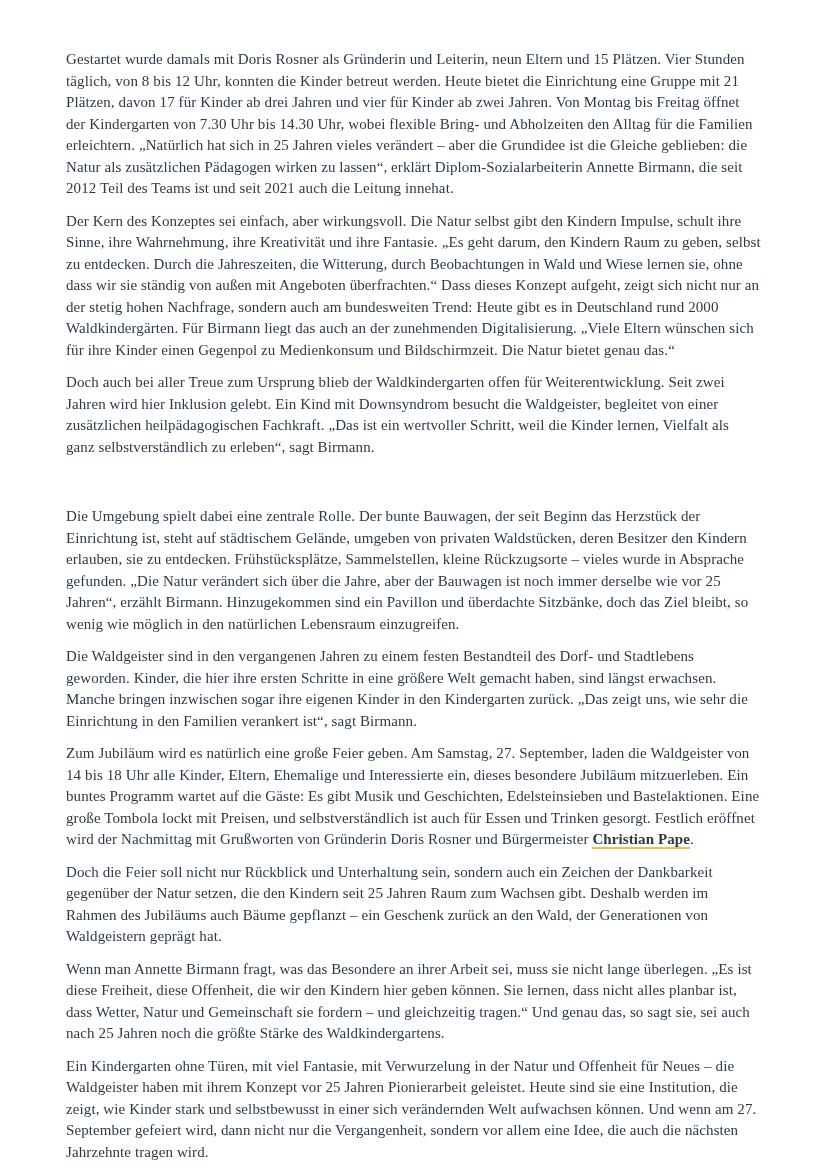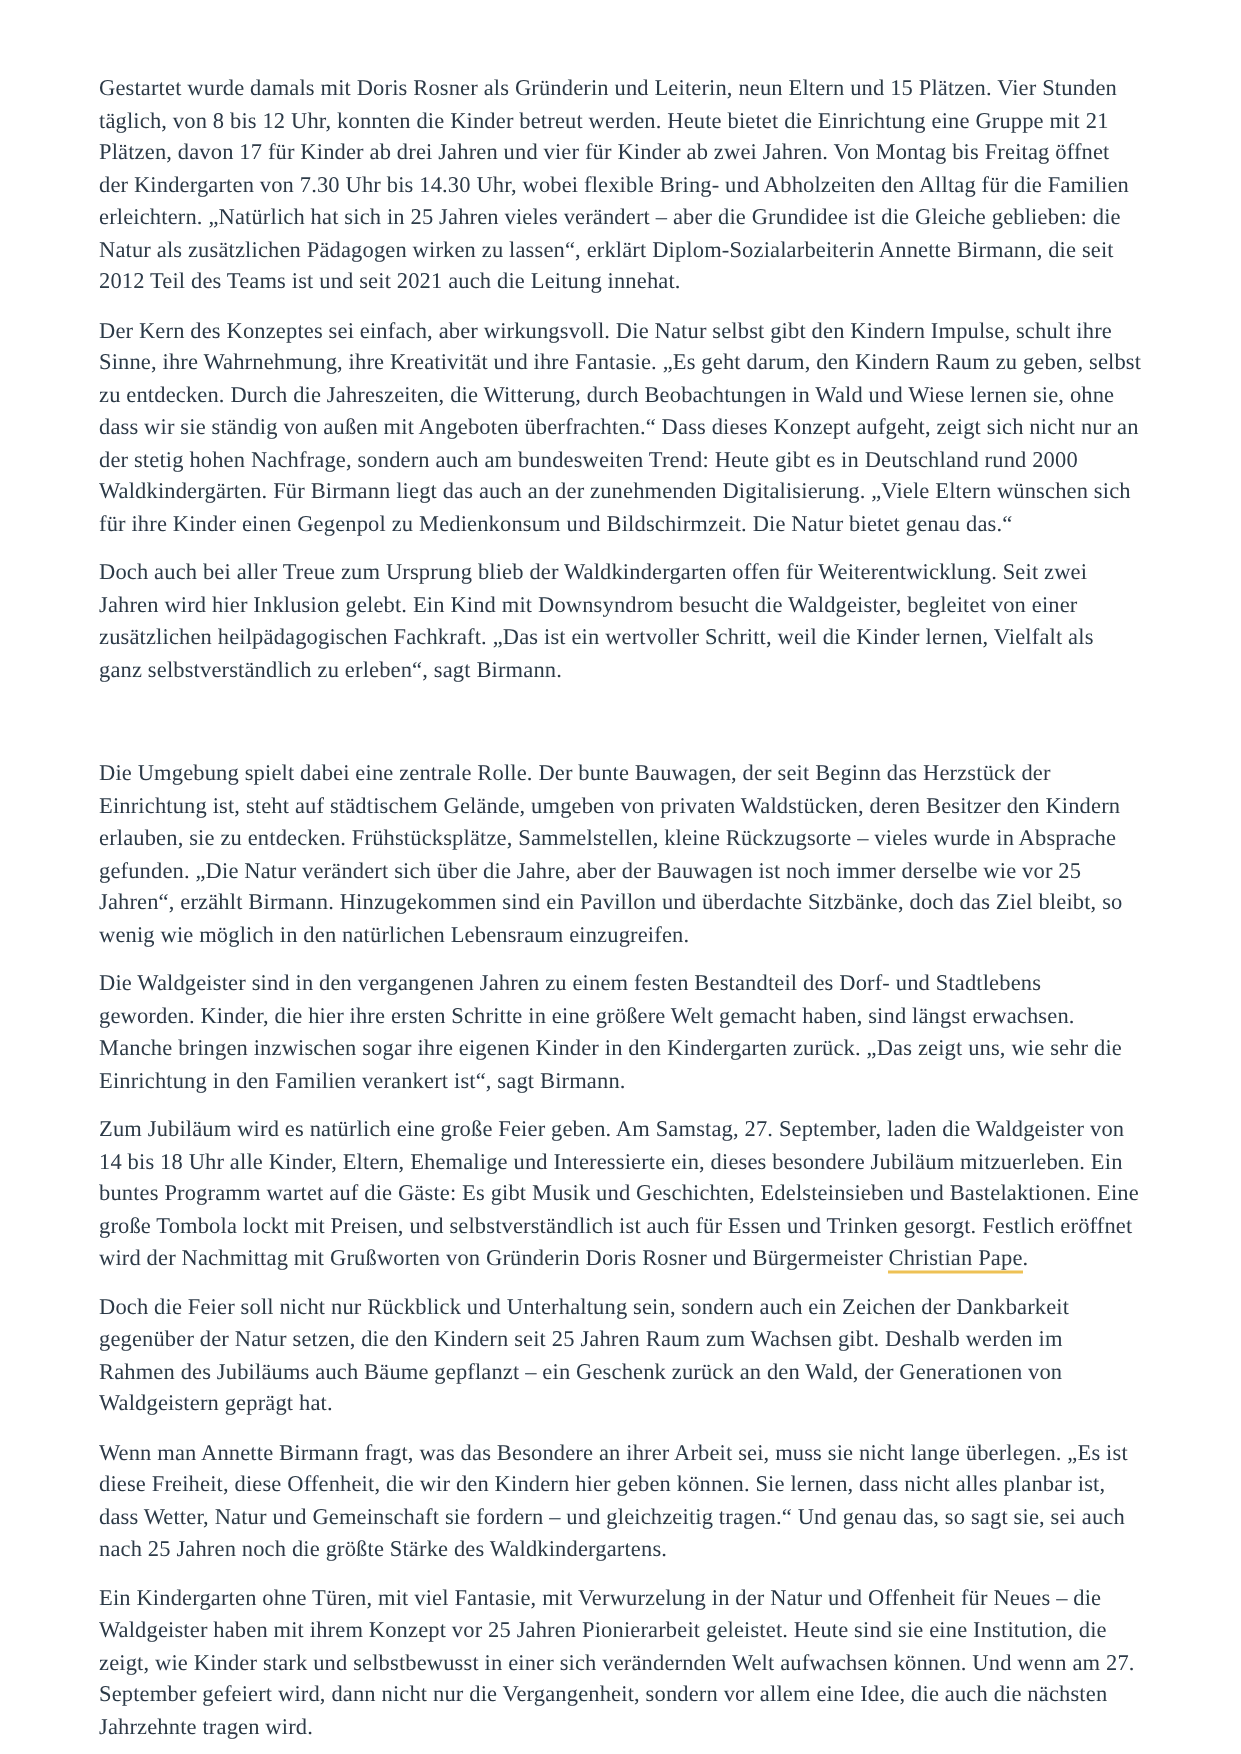--- a/index.html
+++ b/index.html
@@ -32,20 +32,21 @@
     margin: 0 0 11px 0;
   }
   .article-body p.gap-after {
     margin-bottom: 48px;
   }
   a.article-link {
     color: inherit;
     text-decoration: none;
     border-bottom: 2px solid var(--link-underline);
     cursor: pointer;
+    font-weight: bold;
   }
 </style>
 </head>
 <body>
 
 <div class="page">
   <div class="article-body">
 
     <p>Gestartet wurde damals mit Doris Rosner als Gründerin und Leiterin, neun Eltern und 15 Plätzen. Vier Stunden täglich, von 8 bis 12 Uhr, konnten die Kinder betreut werden. Heute bietet die Einrichtung eine Gruppe mit 21 Plätzen, davon 17 für Kinder ab drei Jahren und vier für Kinder ab zwei Jahren. Von Montag bis Freitag öffnet der Kindergarten von 7.30 Uhr bis 14.30 Uhr, wobei flexible Bring- und Abholzeiten den Alltag für die Familien erleichtern. „Natürlich hat sich in 25 Jahren vieles verändert – aber die Grundidee ist die Gleiche geblieben: die Natur als zusätzlichen Pädagogen wirken zu lassen“, erklärt Diplom-Sozialarbeiterin Annette Birmann, die seit 2012 Teil des Teams ist und seit 2021 auch die Leitung innehat.</p>
 

